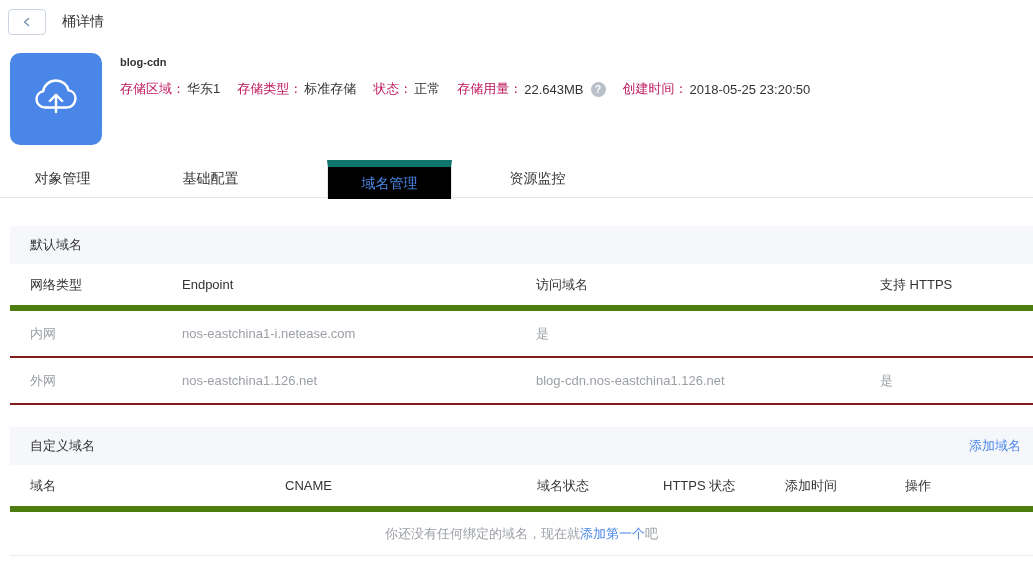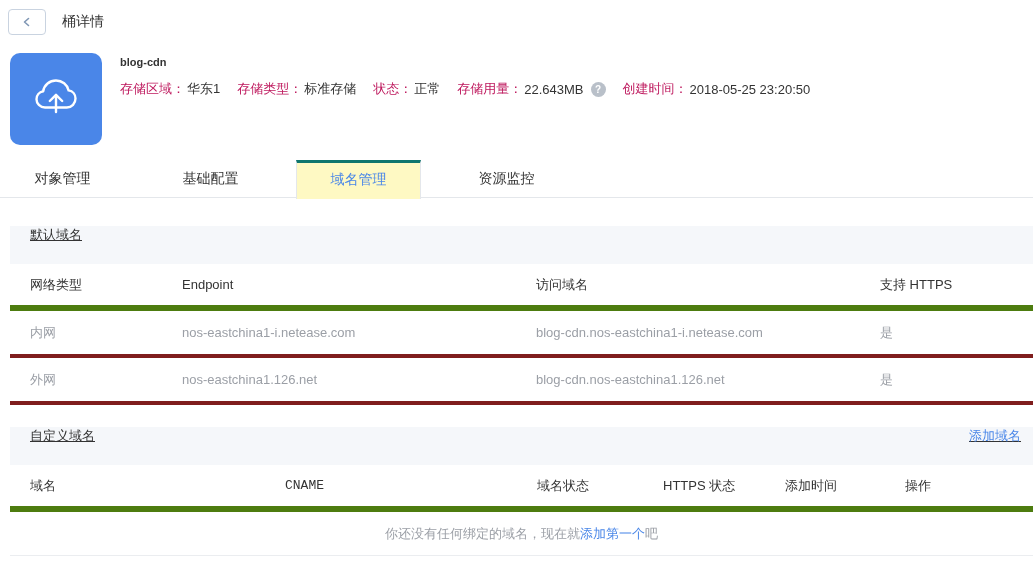--- a/index.html
+++ b/index.html
@@ -23,41 +23,41 @@
   .info-label { color: #be185d; text-align: center; }
   .info-value { color: #333; margin-left: 2px; }
   .help-icon { width: 15px; height: 15px; border-radius: 50%; background: #b9c0c9; color: #fff;
                font-size: 10px; font-weight: bold; display: inline-flex; align-items: center;
                justify-content: center; margin-left: 7px; cursor: pointer; }
 
   
   .tabs { display: flex; margin-top: 15px; height: 38px; border-bottom: 1px solid #e4e7eb; align-items: flex-start; gap: 23px; }
   .tab { width: 125px; height: 38px; line-height: 37px; text-align: center; font-size: 14px;
          color: #333; cursor: pointer; }
-  .tab.active { height: 39px; margin-bottom: -1px; background: #fef9c3; color: #4a87e8;
-                border: 1px solid #e4e7eb; border-top: 3px solid #0f766e; border-bottom: none;
-                line-height: 33px; position: relative; z-index: 1; }
+  .tab.active { height: 39px; margin-bottom: -1px; background: #000000; color: #4a87e8;
+                border: 1px solid #e4e7eb; border-top: 7px solid #0f766e; border-bottom: none;
+                line-height: 33px; position: relative; z-index: 1; margin-left: 31px; }
 
   
   .content { margin: 28px 0 0 10px; }
-  .section-bar { height: 38px; background: #f5f7fa; display: flex; 
-                 justify-content: space-between; padding: 0 12px 0 20px; text-decoration: underline; }
+  .section-bar { height: 38px; background: #f5f7fa; display: flex; align-items: center;
+                 justify-content: space-between; padding: 0 12px 0 20px; }
   .section-title { color: #333; font-size: 13px; }
   .link { color: #4a87e8; cursor: pointer; text-decoration: none; font-size: 13px; }
 
   .table-row { display: flex; align-items: center; height: 47px; padding-left: 20px;
-               border-bottom: 4px solid #7f1d1d; }
+               border-bottom: 2px solid #7f1d1d; }
   .table-row.head { border-bottom: 6px solid #4d7c0f; color: #333; }
   .table-row .cell { padding-right: 10px; overflow: hidden; white-space: nowrap; }
   .body-text { color: #9b9fa6; }
 
   
   .c1 { width: 152px; } .c2 { width: 354px; } .c3 { width: 344px; } .c4 { flex: 1; }
   
-  .k1 { width: 255px; } .k2 { width: 252px; font-family: Liberation Mono, monospace; } .k3 { width: 126px; }
+  .k1 { width: 255px; } .k2 { width: 252px; } .k3 { width: 126px; }
   .k4 { width: 122px; } .k5 { width: 120px; } .k6 { flex: 1; }
 
   .custom-section { margin-top: 22px; }
   .empty-row { height: 44px; display: flex; align-items: center; justify-content: center;
                border-bottom: 1px solid #ebedf0; color: #9b9fa6; }
 </style>
 </head>
 <body>
 
 <div class="top-bar">
@@ -120,21 +120,20 @@
   <div>
     <div class="table-row head">
       <span class="cell c1">网络类型</span>
       <span class="cell c2">Endpoint</span>
       <span class="cell c3">访问域名</span>
       <span class="cell c4">支持 HTTPS</span>
     </div>
     <div class="table-row">
       <span class="cell c1 body-text">内网</span>
       <span class="cell c2 body-text">nos-eastchina1-i.netease.com</span>
-      <span class="cell c3 body-text">blog-cdn.nos-eastchina1-i.netease.com</span>
       <span class="cell c4 body-text">是</span>
     </div>
     <div class="table-row">
       <span class="cell c1 body-text">外网</span>
       <span class="cell c2 body-text">nos-eastchina1.126.net</span>
       <span class="cell c3 body-text">blog-cdn.nos-eastchina1.126.net</span>
       <span class="cell c4 body-text">是</span>
     </div>
   </div>
 

